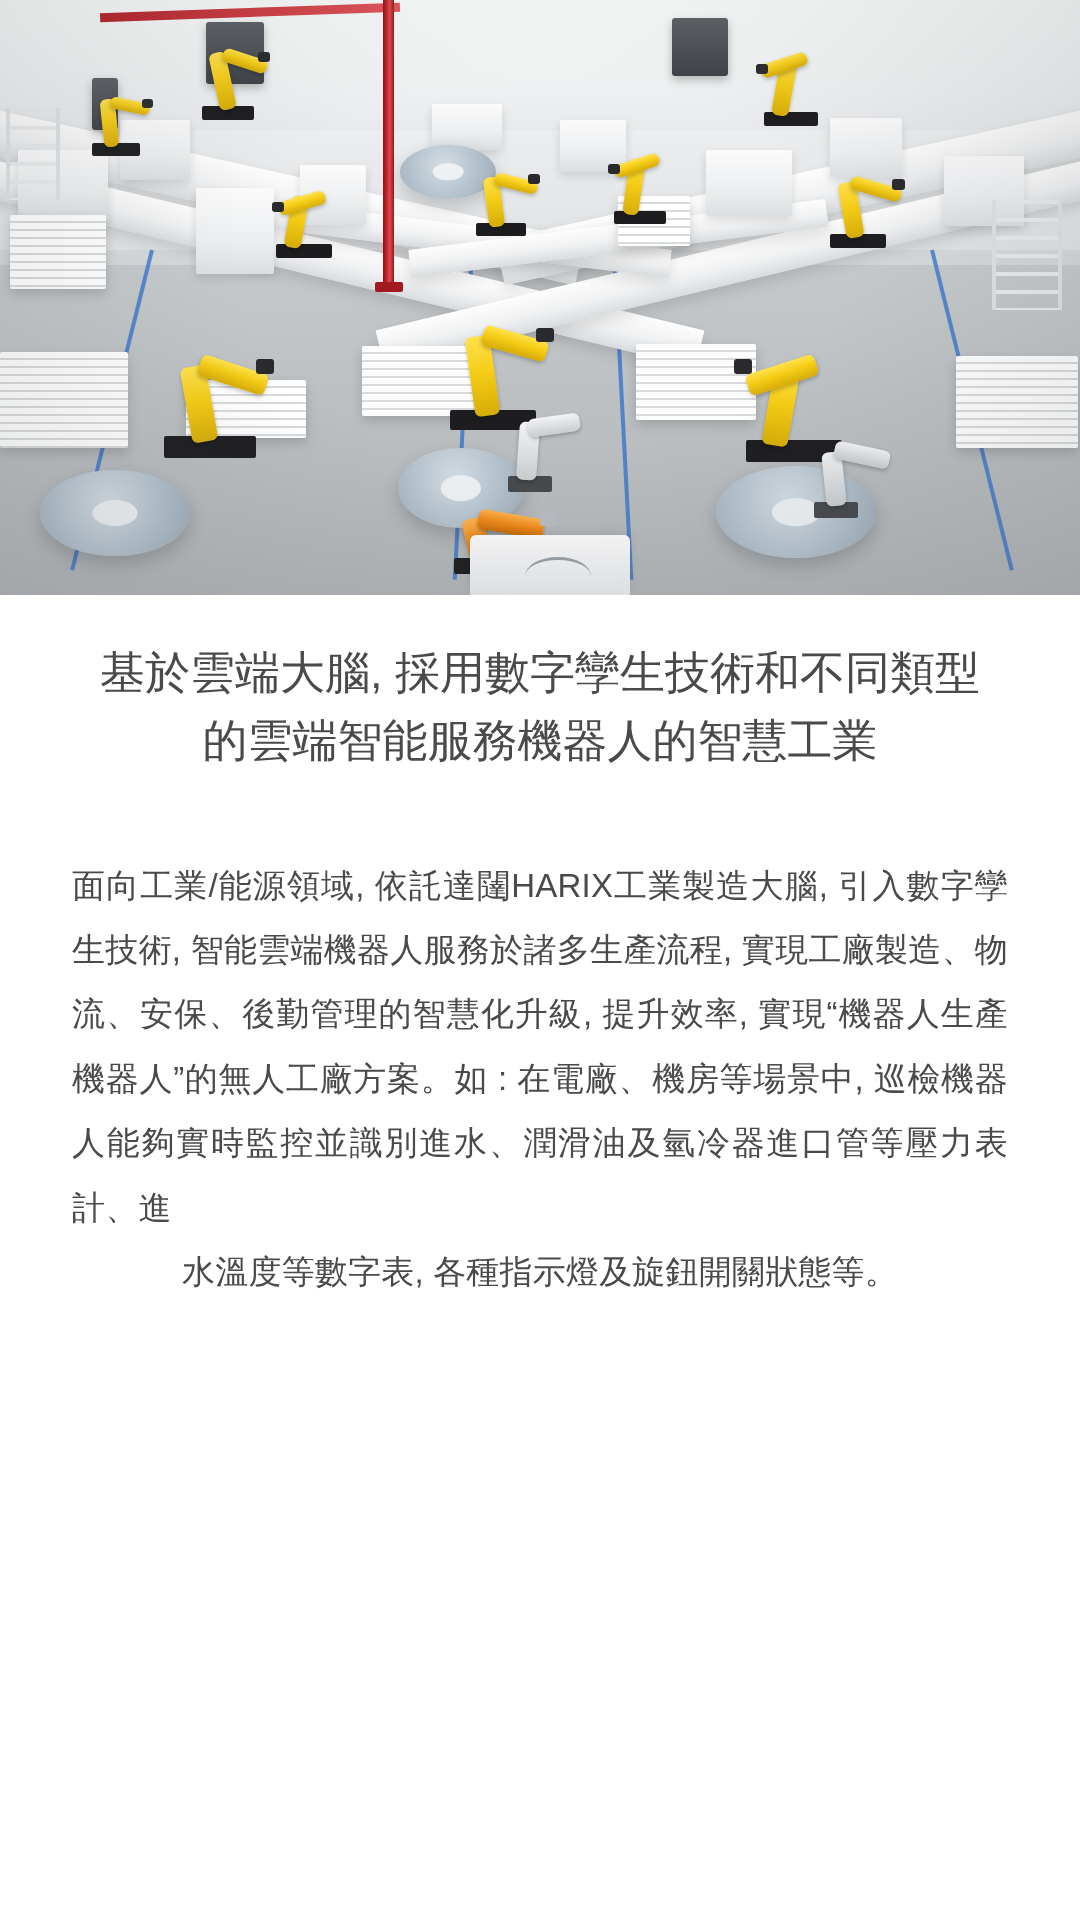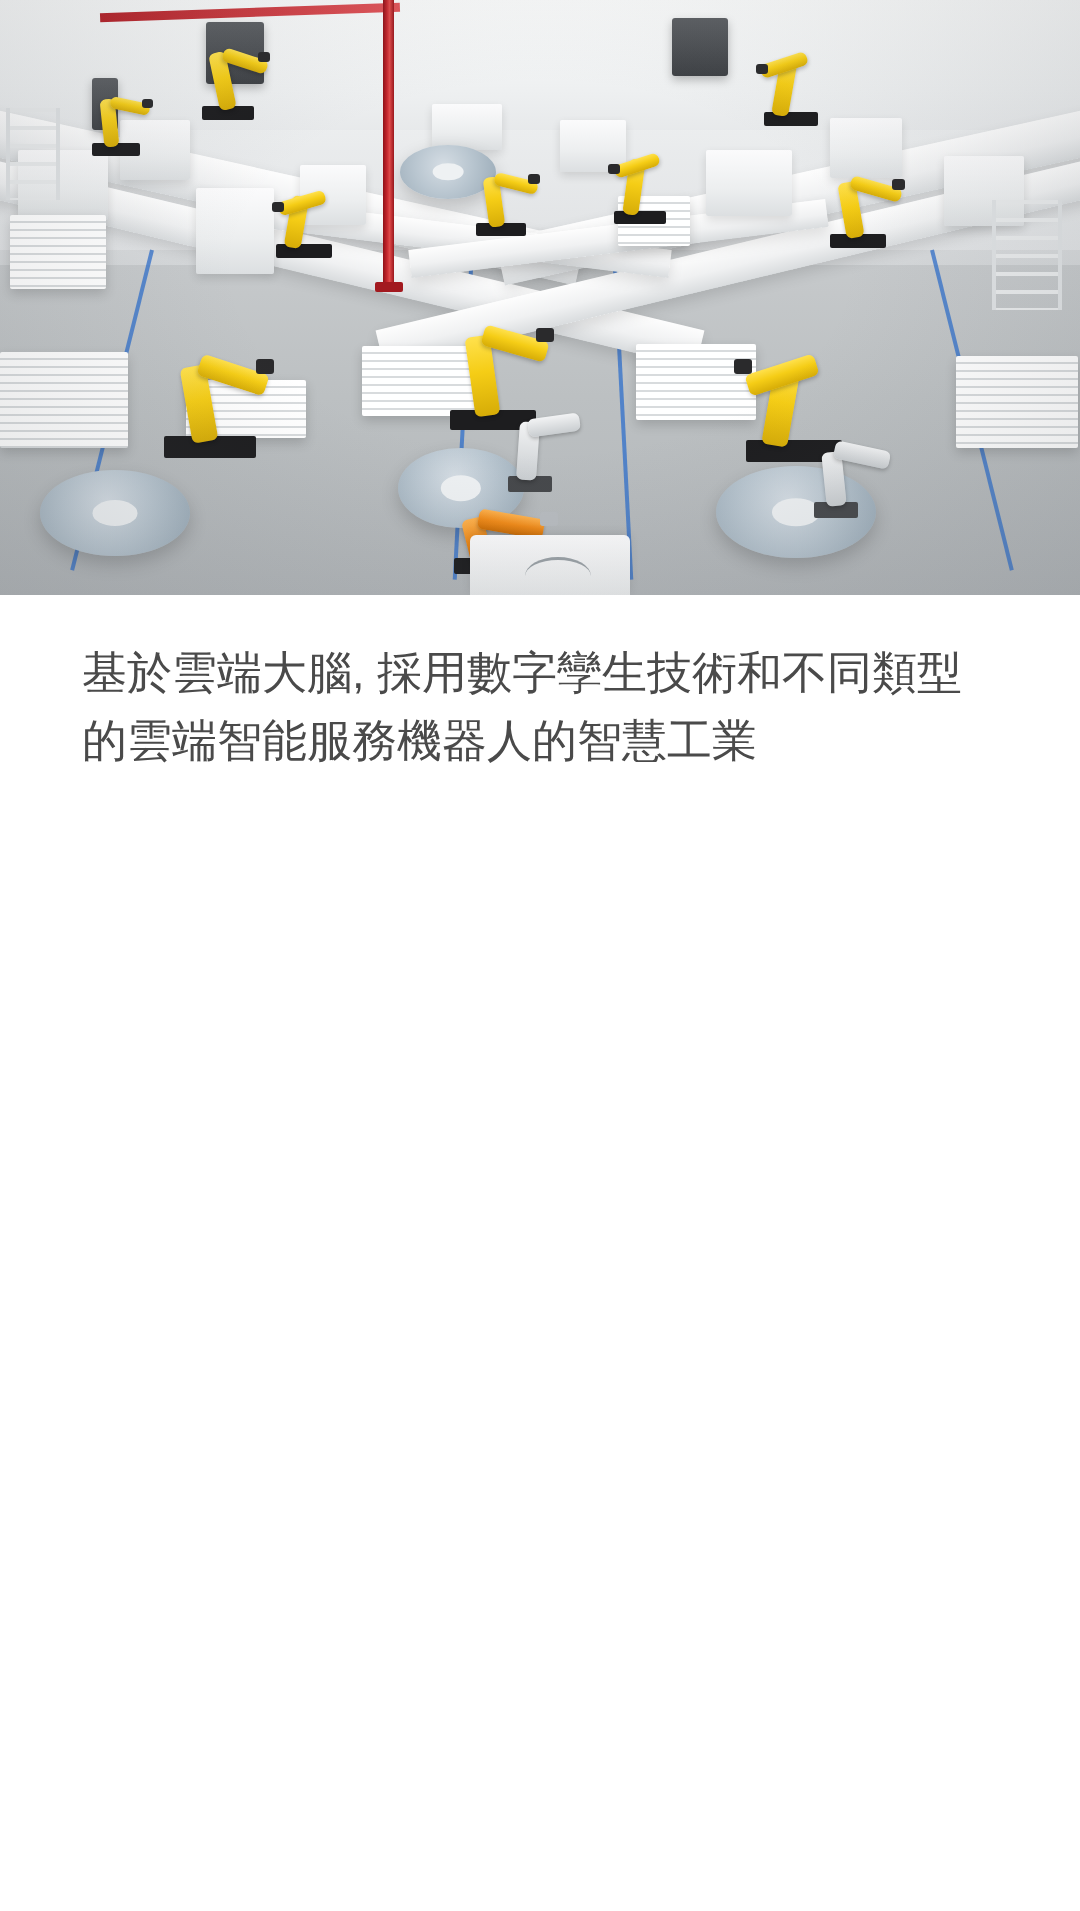--- a/index.html
+++ b/index.html
@@ -222,21 +222,21 @@
   .headline {
     text-align: center;
     font-size: 54px;
     font-weight: 700;
     color: #2b2b2b;
     letter-spacing: 1px;
     margin: 120px 0 0 0;
     line-height: 1.25;
   }
   .subhead {
-    text-align: left;
+    text-align: center;
     font-size: 45px;
     font-weight: 400;
     color: #4a4a4a;
     line-height: 1.52;
     margin: 44px 0 0 0;
     padding: 0 10px;
   }
   .body-copy {
     margin: 78px 0 0 0;
     font-size: 33px;
@@ -391,15 +391,19 @@
       </div>
 
       <div class="hero-vignette"></div>
     </div>
   </div>
 
   <div class="content">
 
     <p class="subhead">基於雲端大腦, 採用數字孿生技術和不同類型的雲端智能服務機器人的智慧工業</p>
 
+    <div class="body-copy">
+      <span>面向工業/能源領域, 依託達闥HARIX工業製造大腦, 引入數字孿生技術, 智能雲端機器人服務於諸多生產流程, 實現工廠製造、物流、安保、後勤管理的智慧化升級, 提升效率, 實現“機器人生產機器人”的無人工廠方案。如 : 在電廠、機房等場景中, 巡檢機器人能夠實時監控並識別進水、潤滑油及氫冷器進口管等壓力表計、進</span>
+      <span class="last-line">水溫度等數字表, 各種指示燈及旋鈕開關狀態等。</span>
+    </div>
   </div>
 
 </div>
 
 </body></html>

